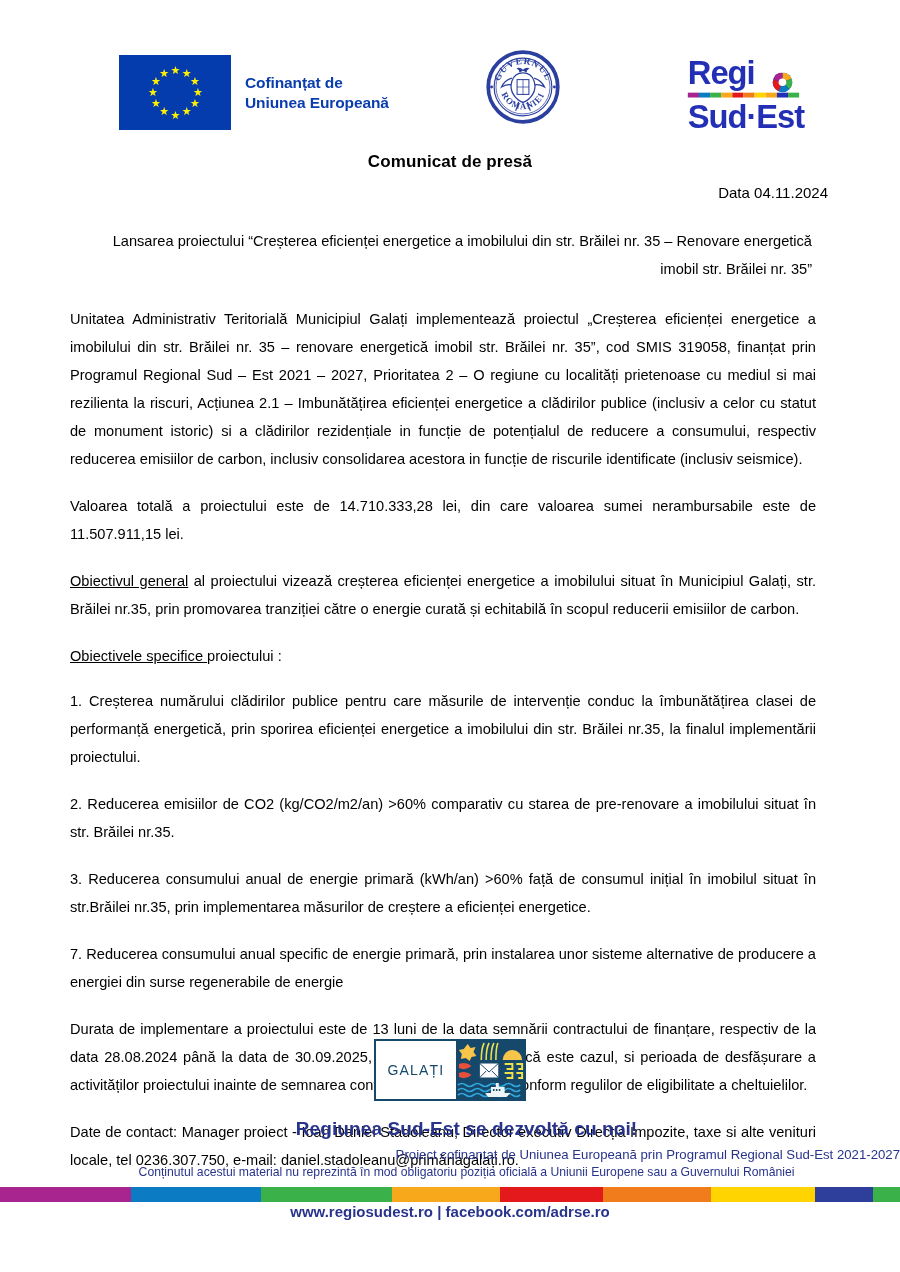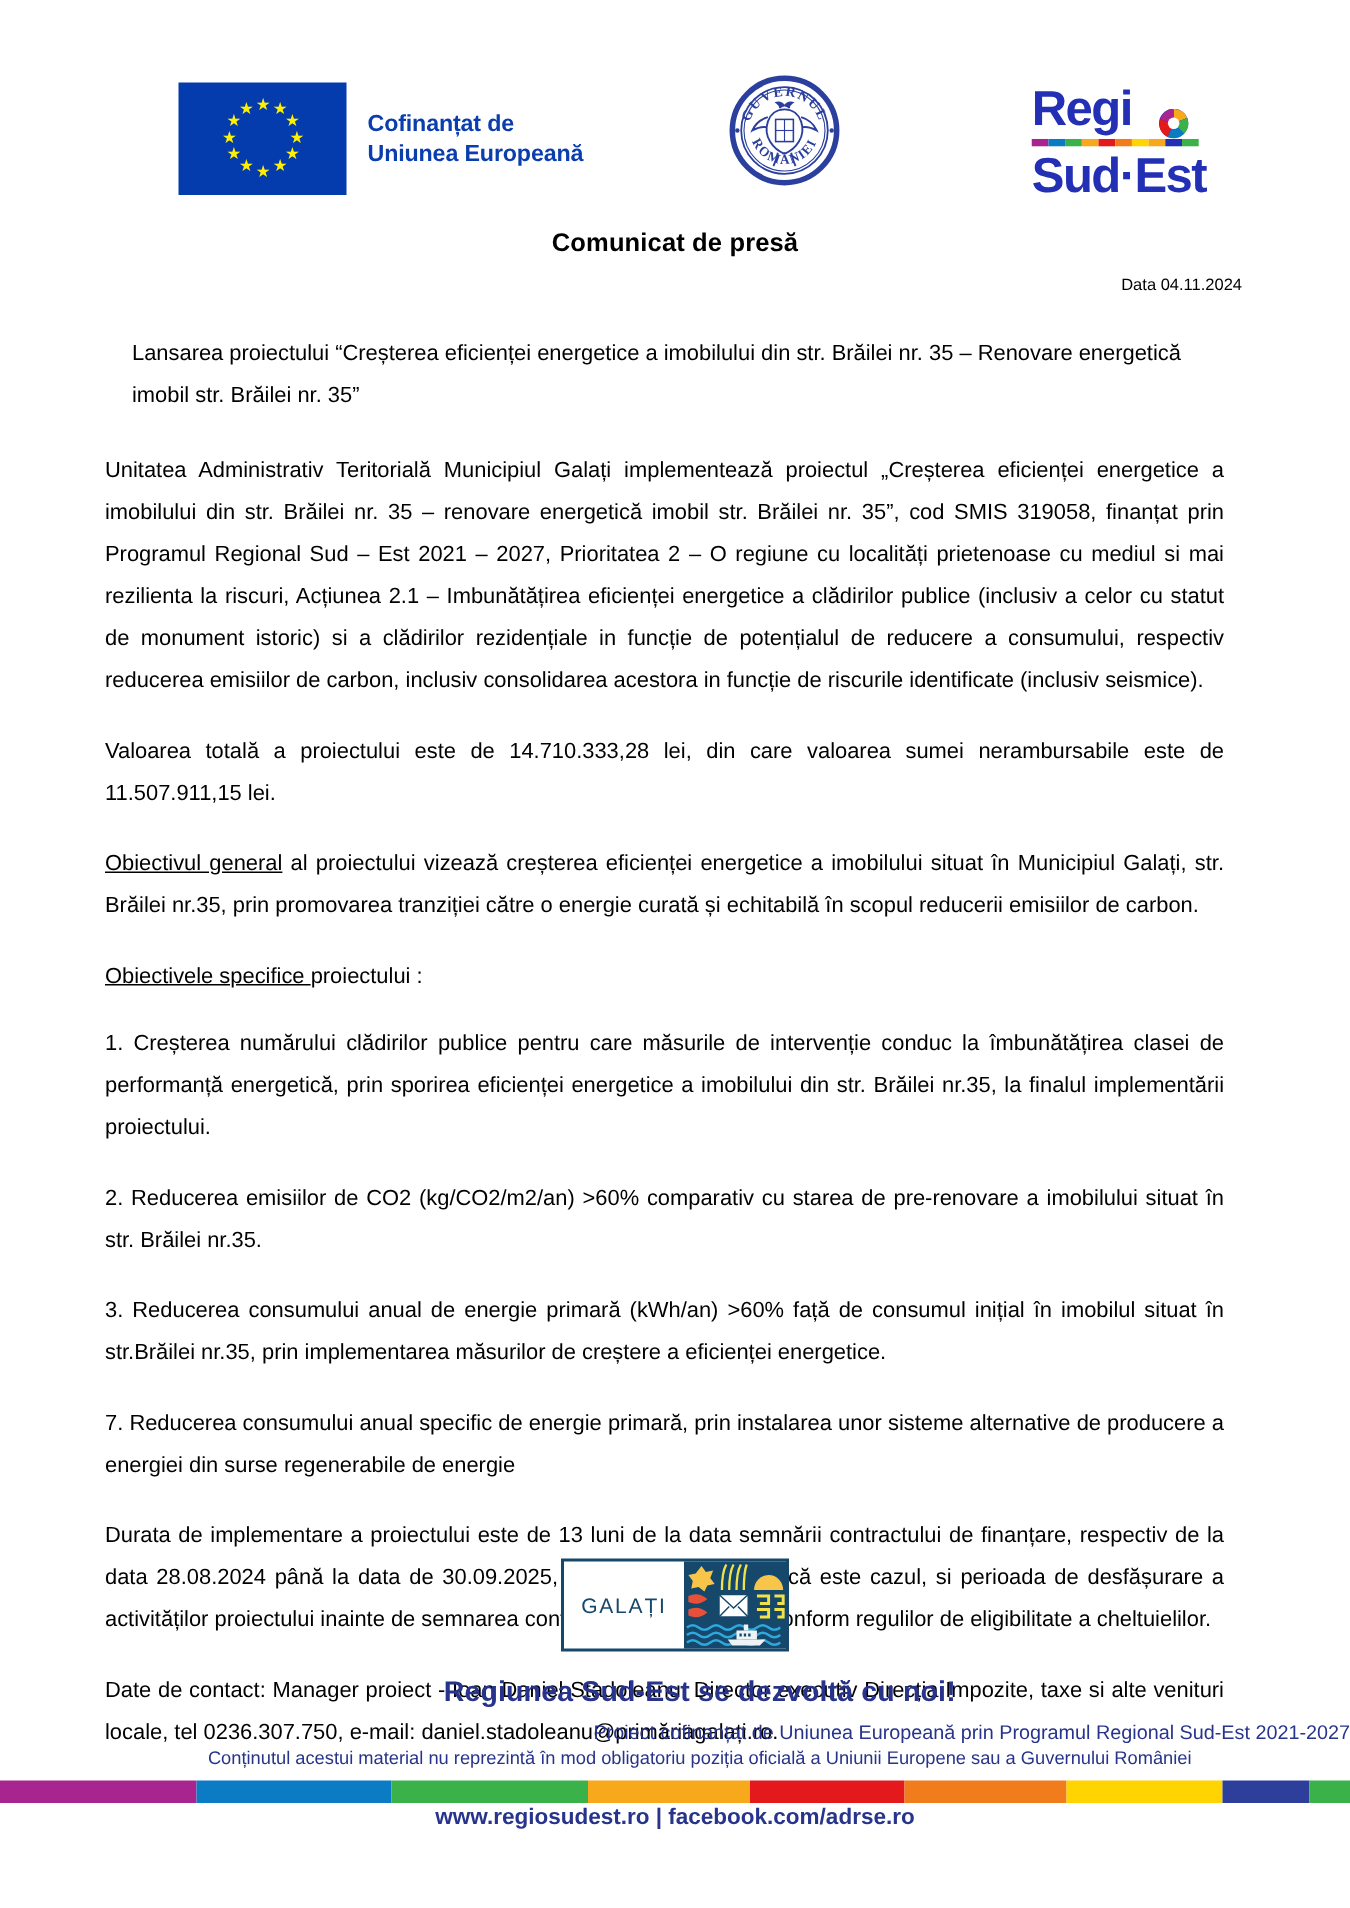--- a/index.html
+++ b/index.html
@@ -69,25 +69,25 @@
   }
   .doc-title {
     text-align: center;
     font-weight: bold;
     font-size: 17px;
     letter-spacing: 0.1px;
     margin: 0 0 12px 0;
   }
   .doc-date {
     text-align: right;
-    font-size: 11px;
+    font-size: 15px;
     margin: 0 2px 26px 0;
   }
   .doc-subtitle {
-    text-align: left;
+    text-align: right;
     font-size: 14.6px;
     line-height: 1.92;
     margin: 0 18px 22px 18px;
   }
   p.body-par {
     text-align: justify;
     font-size: 14.6px;
     line-height: 1.92;
     margin: 0 14px 19px 0;
   }

